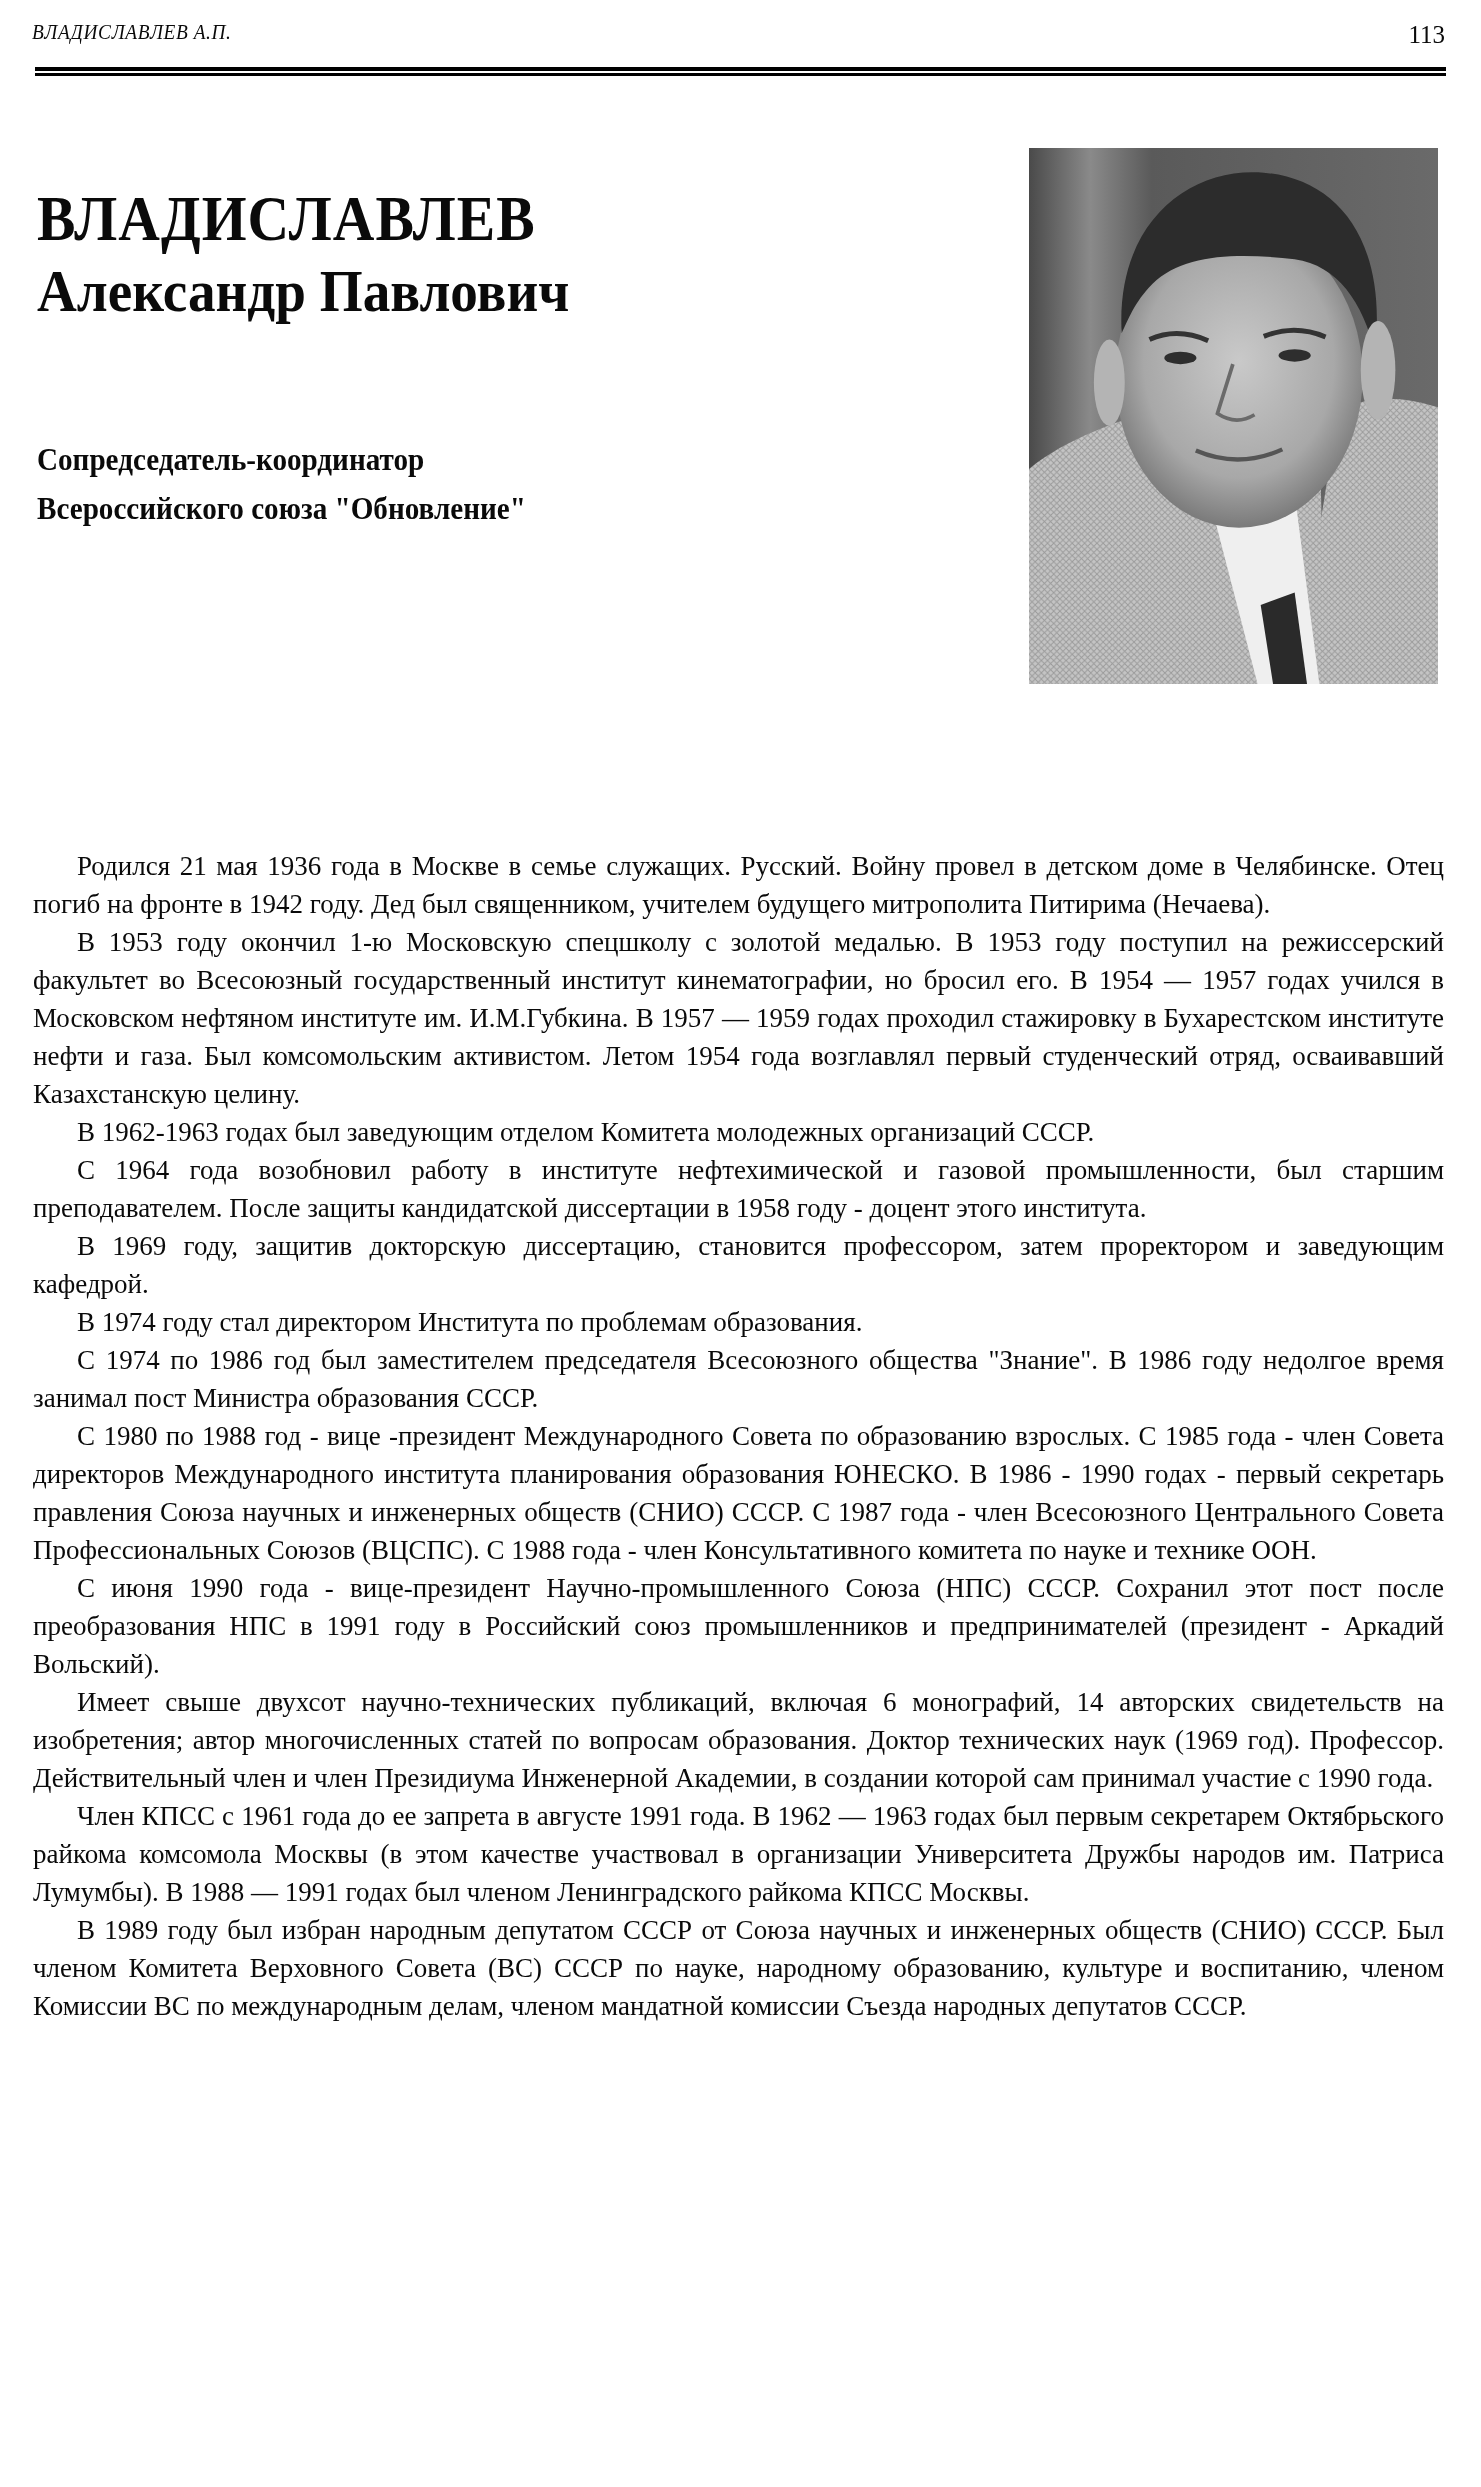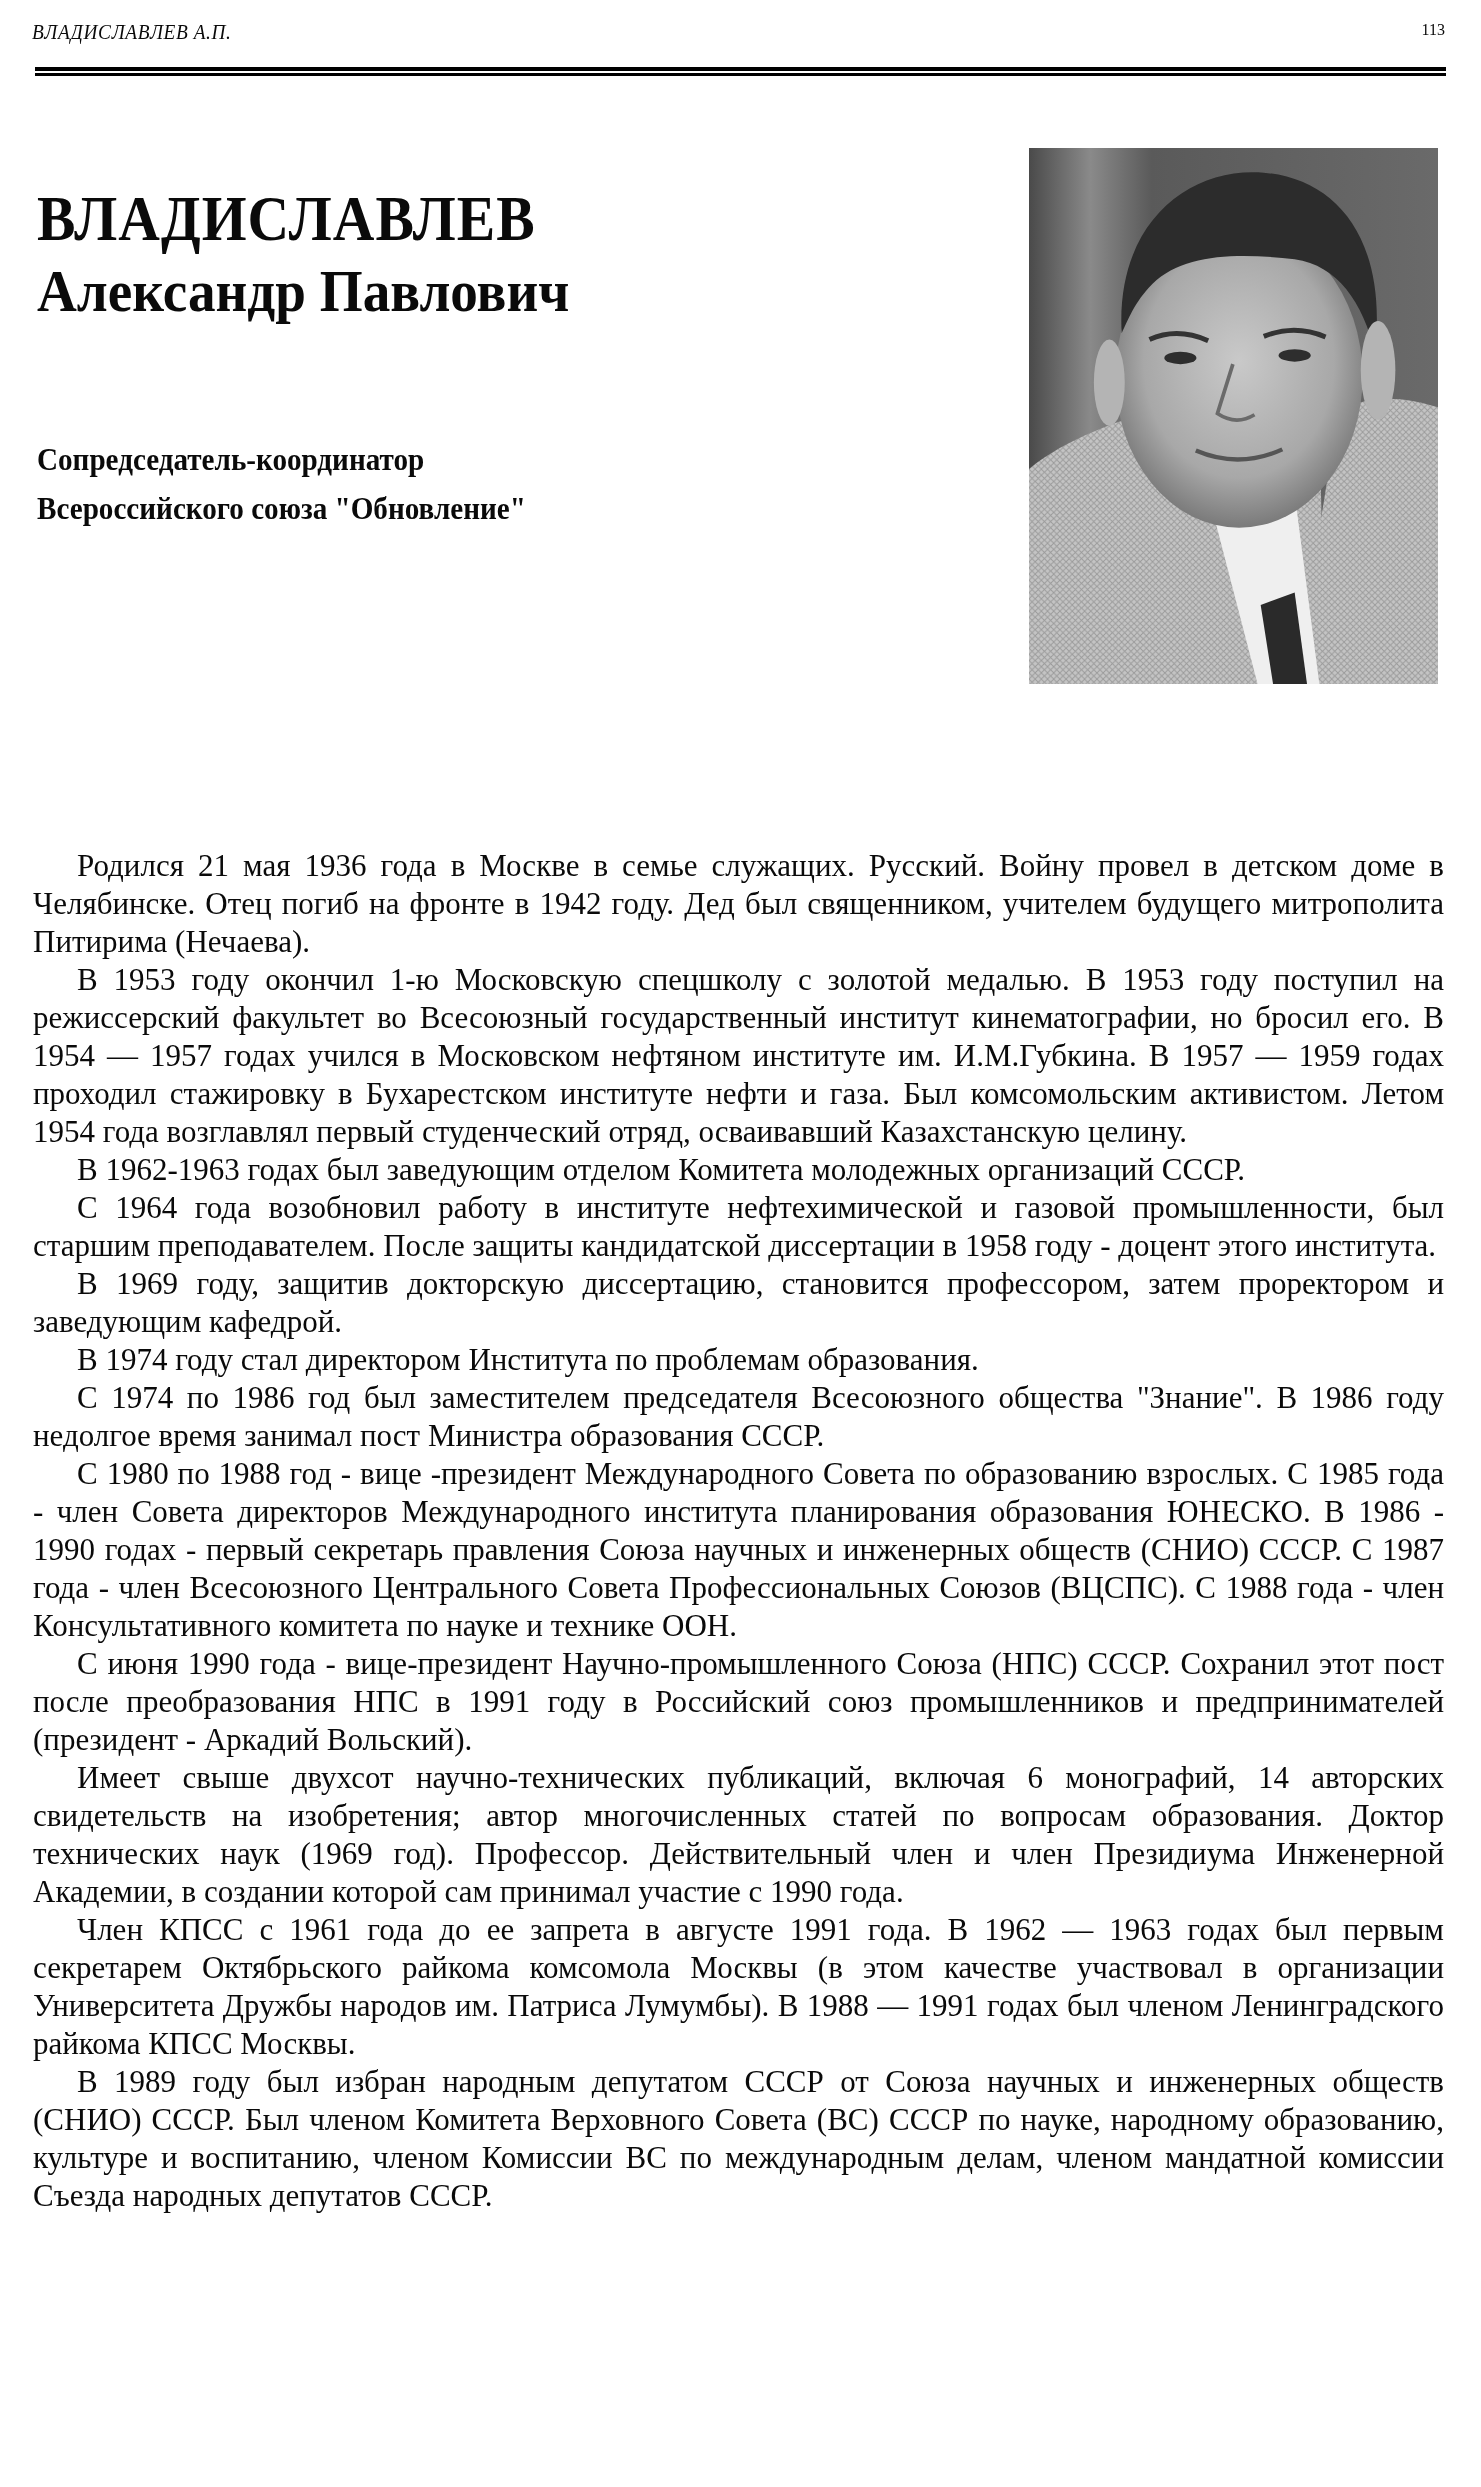--- a/index.html
+++ b/index.html
@@ -12,21 +12,21 @@
   }
   .running-head {
     position: absolute; left: 32px; top: 13.6px; width: 1413px; height: 31px;
   }
   .running-head .author {
     position: absolute; left: 0; top: 6.2px;
     font-style: italic; font-size: 21px; letter-spacing: 0.6px;
     transform: scaleX(0.92); transform-origin: left center;
   }
   .running-head .page-no {
-    position: absolute; right: 0; top: 7.4px; font-size: 16px;
+    position: absolute; right: 0; top: 7.4px; font-size: 25px;
   }
   .rule { position: absolute; left: 35px; width: 1411px; background: #000; }
   .rule-1 { top: 67px; height: 3.7px; }
   .rule-2 { top: 73px; height: 3.1px; }
 
   .name-block { position: absolute; left: 37px; top: 154px; margin-top: 28px; }
   .surname {
     font-weight: bold; font-size: 64px; line-height: 73px; letter-spacing: 1.2px;
     transform: scaleX(0.9); transform-origin: left center; white-space: nowrap;
   }
@@ -41,21 +41,21 @@
   }
 
   .portrait {
     position: absolute; left: 1029px; top: 148px; width: 409px; height: 536px;
     background: #6d6d6d; overflow: hidden;
   }
   .portrait svg { display: block; width: 100%; height: 100%; }
 
   .bio {
     position: absolute; left: 33px; top: 847px; width: 1411px;
-    font-size: 31px; line-height: 38px; text-align: justify;
+    font-size: 27px; line-height: 38px; text-align: justify;
   }
   .bio p { text-indent: 44px; hyphens: manual; }
 </style>
 </head>
 <body>
 
 <div class="running-head">
   <span class="author">ВЛАДИСЛАВЛЕВ А.П.</span>
   <span class="page-no">113</span>
 </div>

